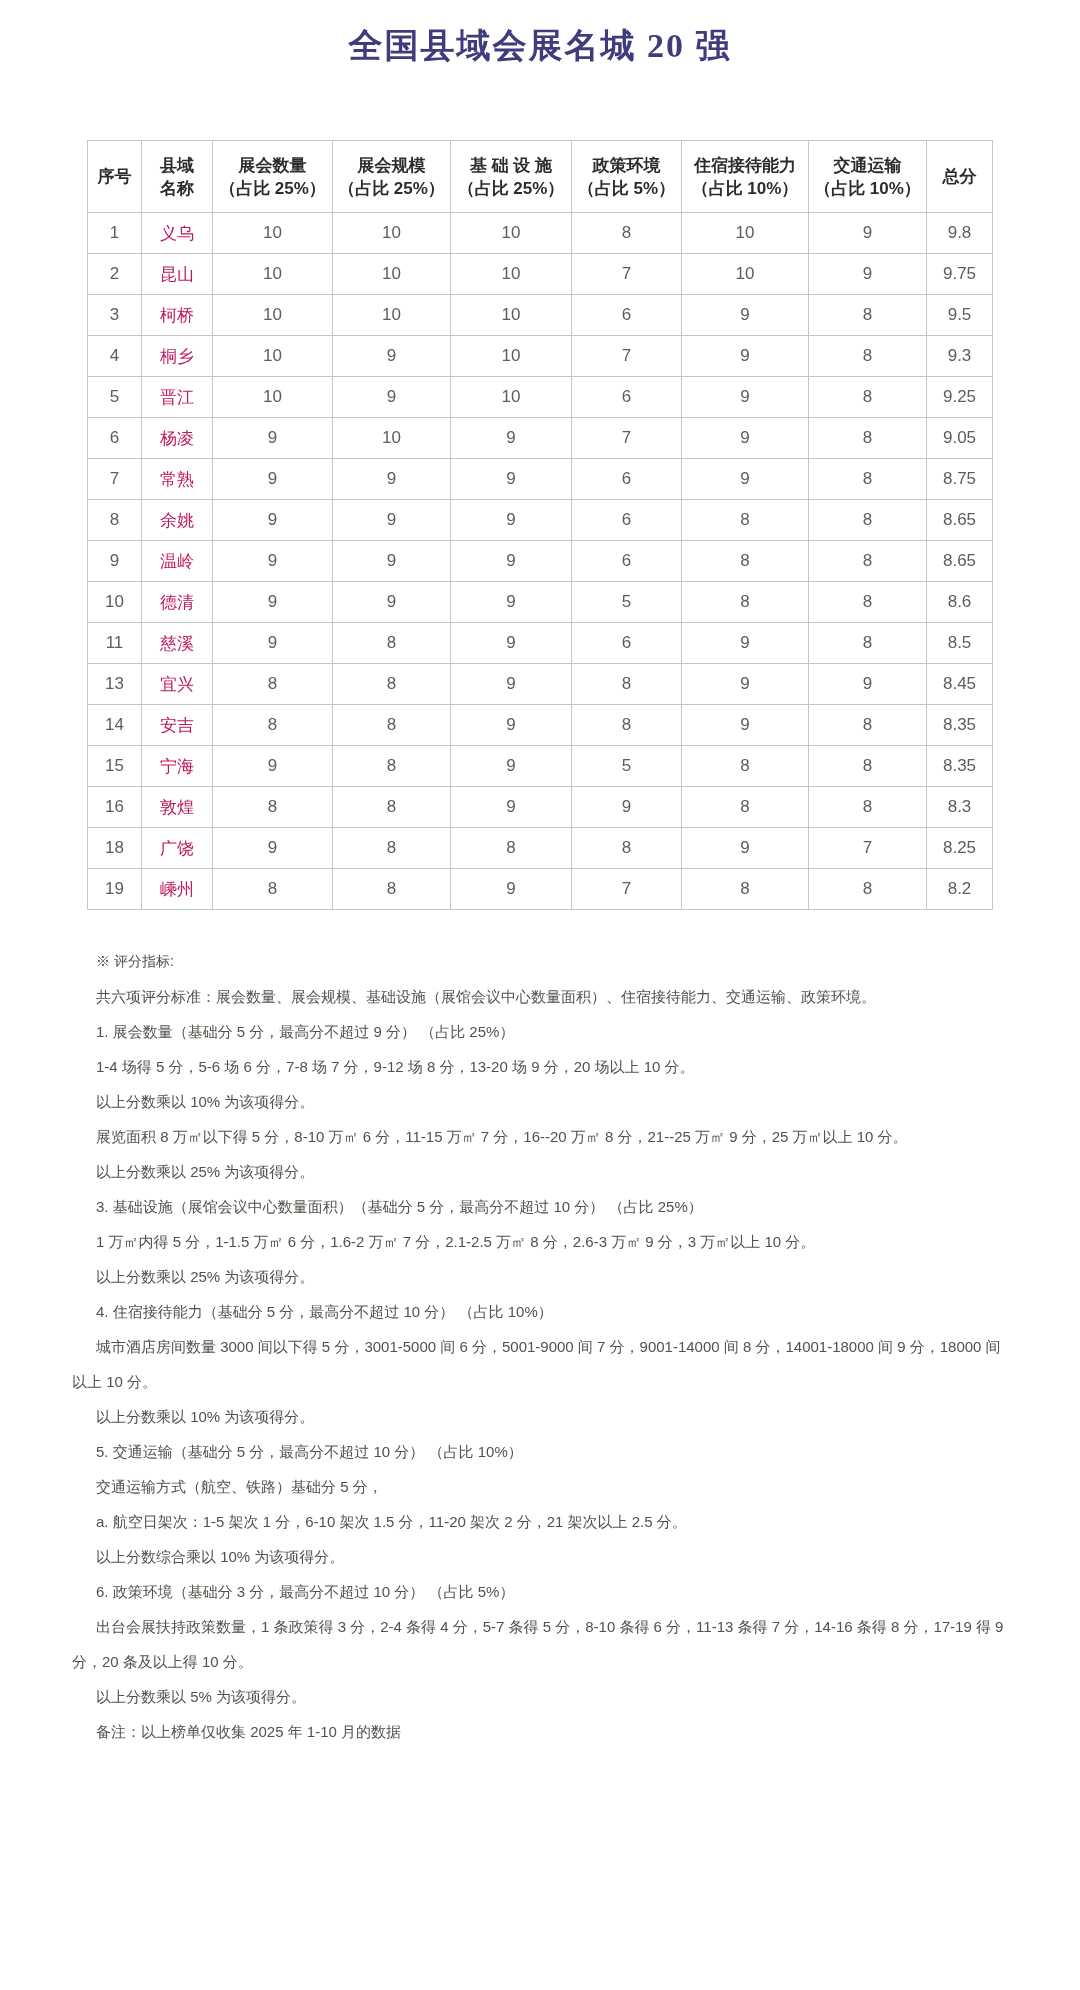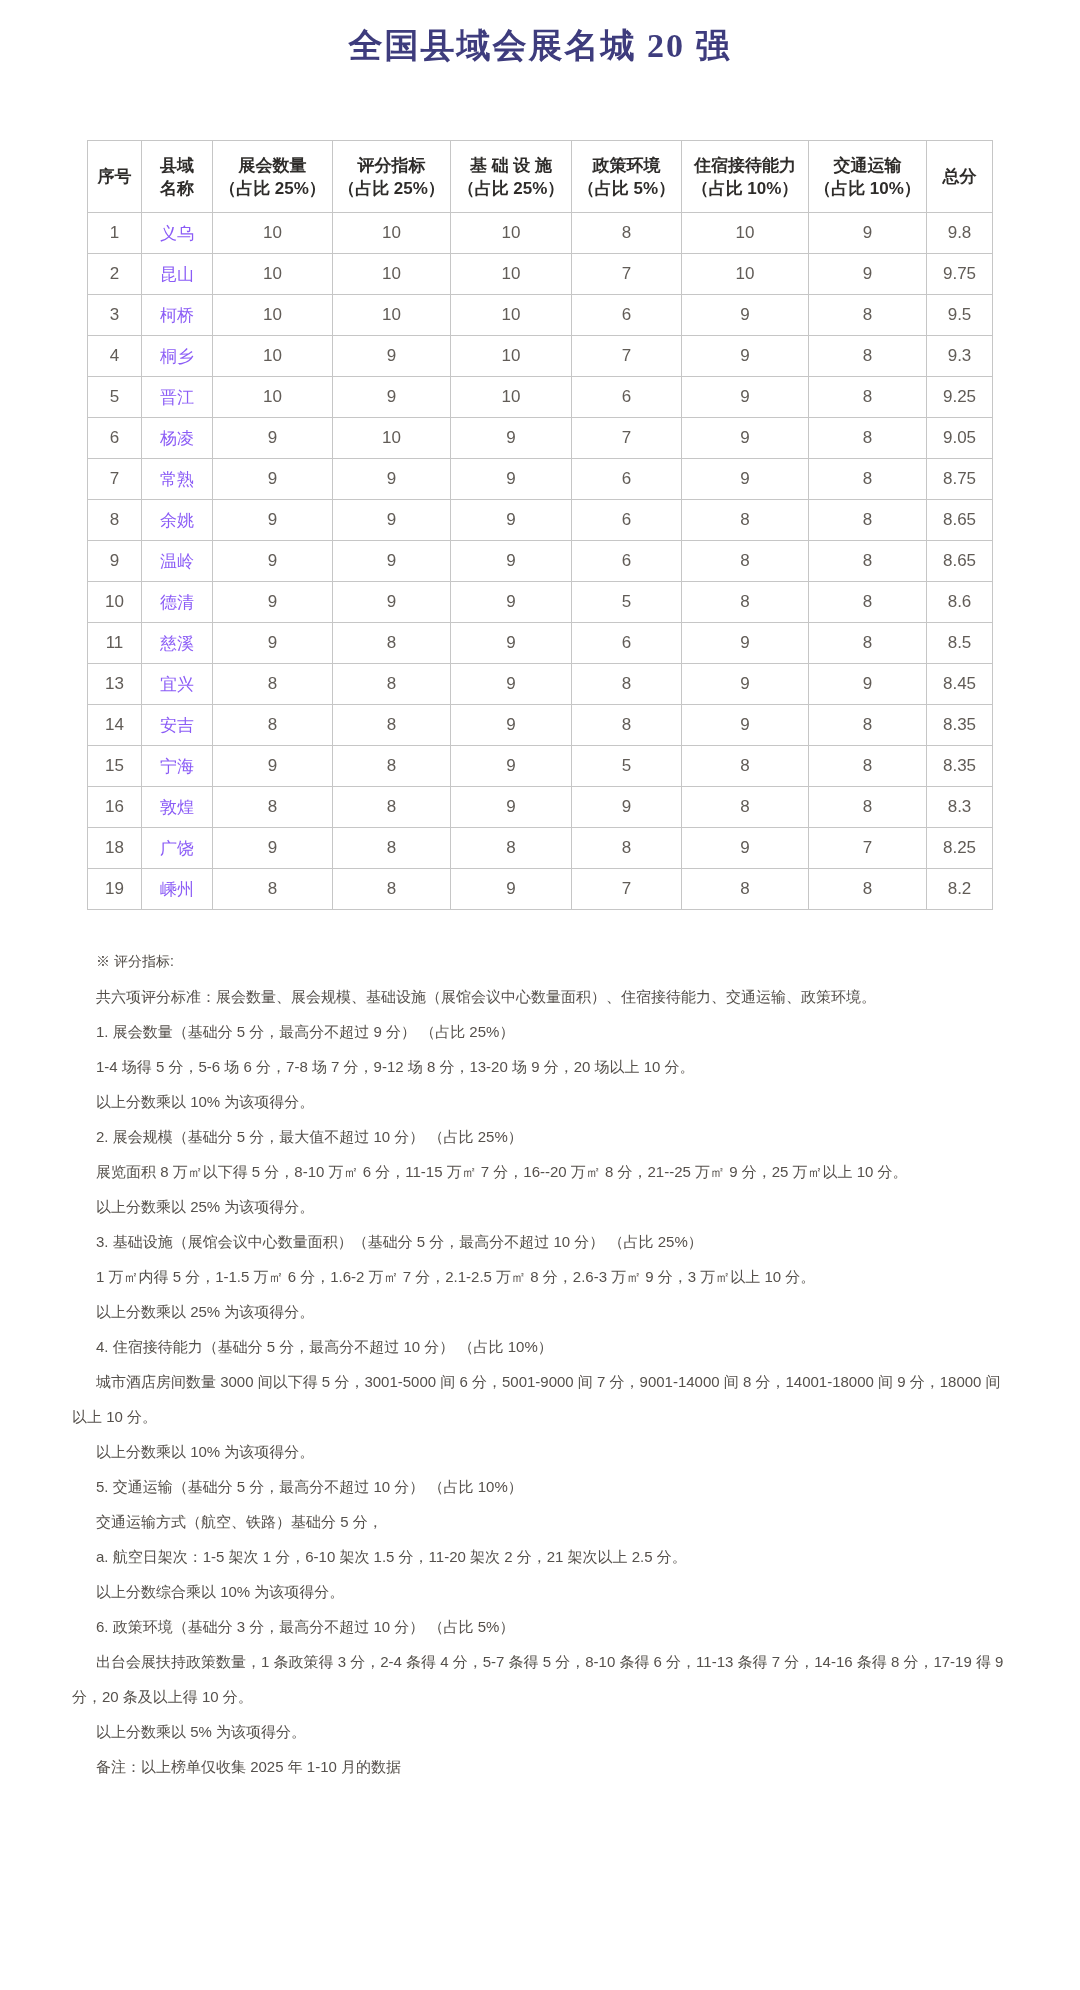--- a/index.html
+++ b/index.html
@@ -42,21 +42,21 @@
     font-weight: 700;
     color: #2e2c2a;
     line-height: 23px;
   }
   .rank-table td {
     height: 40px;
     font-size: 17px;
     font-weight: 400;
     color: #615c57;
   }
-  .rank-table td.county { color: #8b5cf6; }
+  .rank-table td.county { color: #be185d; }
   .col-rank   { width: 54px; }
   .col-county { width: 71px; }
   .col-c1     { width: 120px; }
   .col-c2     { width: 118px; }
   .col-c3     { width: 121px; }
   .col-c4     { width: 110px; }
   .col-c5     { width: 127px; }
   .col-c6     { width: 118px; }
   .col-total  { width: 66px; }
   .notes {
@@ -102,21 +102,21 @@
           </th>
           <th>
             <div>县域</div>
             <div>名称</div>
           </th>
           <th>
             <div>展会数量</div>
             <div>（占比 25%）</div>
           </th>
           <th>
-            <div>评分指标</div>
+            <div>展会规模</div>
             <div>（占比 25%）</div>
           </th>
           <th>
             <div>基 础 设 施</div>
             <div>（占比 25%）</div>
           </th>
           <th>
             <div>政策环境</div>
             <div>（占比 5%）</div>
           </th>
@@ -324,21 +324,20 @@
       </tbody>
   </table>
 
   <section class="notes">
     <p class="notes-heading">※ 评分指标:</p>
     <div id="notes-body">
         <p>共六项评分标准：展会数量、展会规模、基础设施（展馆会议中心数量面积）、住宿接待能力、交通运输、政策环境。</p>
         <p>1. 展会数量（基础分 5 分，最高分不超过 9 分） （占比 25%）</p>
         <p>1-4 场得 5 分，5-6 场 6 分，7-8 场 7 分，9-12 场 8 分，13-20 场 9 分，20 场以上 10 分。</p>
         <p>以上分数乘以 10% 为该项得分。</p>
-        <p>2. 展会规模（基础分 5 分，最大值不超过 10 分） （占比 25%）</p>
         <p>展览面积 8 万㎡以下得 5 分，8-10 万㎡ 6 分，11-15 万㎡ 7 分，16--20 万㎡ 8 分，21--25 万㎡ 9 分，25 万㎡以上 10 分。</p>
         <p>以上分数乘以 25% 为该项得分。</p>
         <p>3. 基础设施（展馆会议中心数量面积）（基础分 5 分，最高分不超过 10 分） （占比 25%）</p>
         <p>1 万㎡内得 5 分，1-1.5 万㎡ 6 分，1.6-2 万㎡ 7 分，2.1-2.5 万㎡ 8 分，2.6-3 万㎡ 9 分，3 万㎡以上 10 分。</p>
         <p>以上分数乘以 25% 为该项得分。</p>
         <p>4. 住宿接待能力（基础分 5 分，最高分不超过 10 分） （占比 10%）</p>
         <p>城市酒店房间数量 3000 间以下得 5 分，3001-5000 间 6 分，5001-9000 间 7 分，9001-14000 间 8 分，14001-18000 间 9 分，18000 间以上 10 分。</p>
         <p>以上分数乘以 10% 为该项得分。</p>
         <p>5. 交通运输（基础分 5 分，最高分不超过 10 分） （占比 10%）</p>
         <p>交通运输方式（航空、铁路）基础分 5 分，</p>

